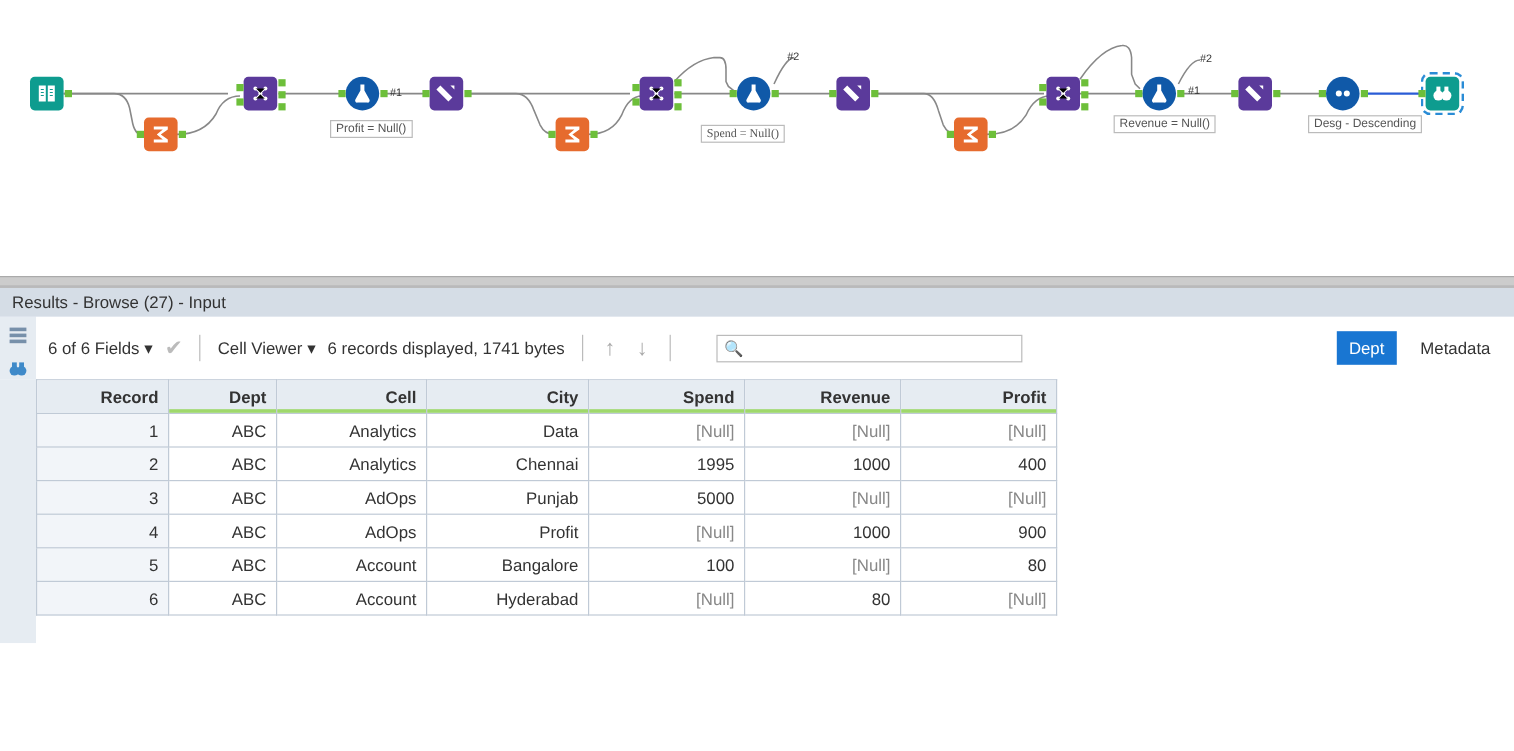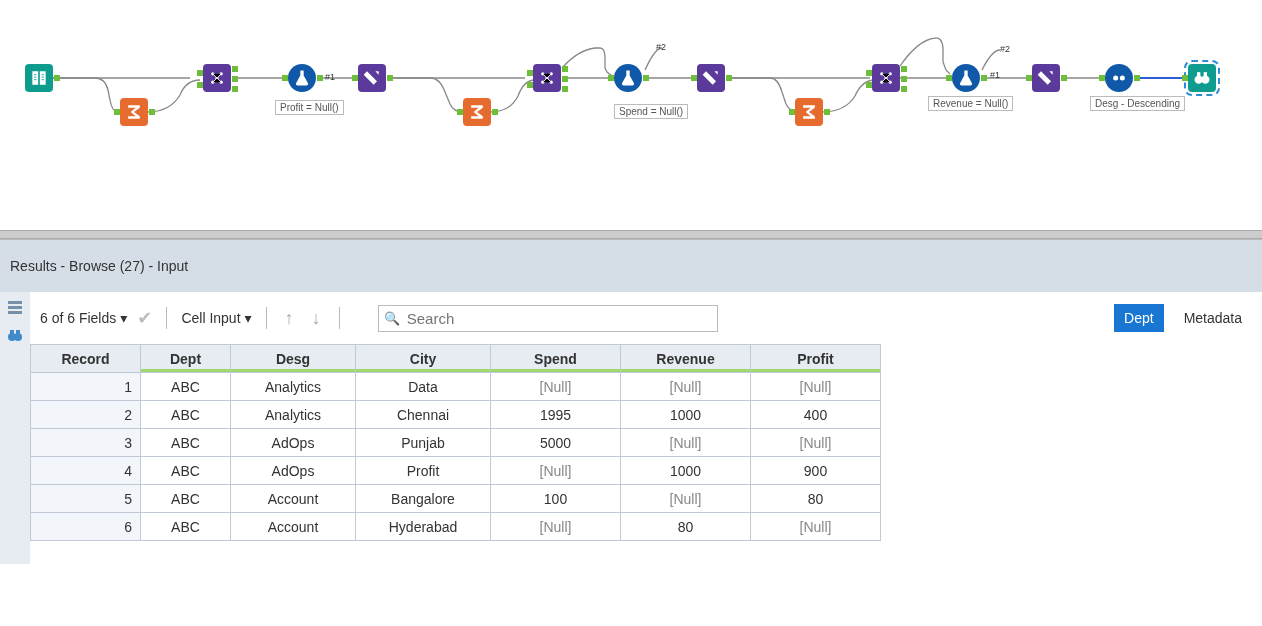--- a/index.html
+++ b/index.html
@@ -10,42 +10,42 @@
   .anchor { position: absolute; width: 6px; height: 6px; background: #6dbf3a; }
   .node-label { position: absolute; font-size: 10px; color: #555; border: 1px solid #bbb; padding: 1px 4px; background: #fff; white-space: nowrap; }
   .browse-selected { outline: 2px dashed #2a8cd6; outline-offset: 2px; }
   .hash-num { position:absolute; font-size:9px; color:#333; }
 
   .wire { position: absolute; stroke: #888; stroke-width: 1.3; fill: none; }
   .wire-blue { stroke: #2a5cd6; stroke-width: 2; }
 
   .split-bar { height: 9px; background: #ccc; border-top:1px solid #aaa; border-bottom:1px solid #aaa; }
 
-  .results-header { background: #d5dde6; padding: 18px 10px; font-size: 14px; color: #333; border-top:1px solid #bbb; }
+  .results-header { background: #d5dde6; padding: 4px 10px; font-size: 14px; color: #333; border-top:1px solid #bbb; }
 
   .toolbar-strip { display: flex; align-items: stretch; }
   .left-icons { width: 30px; background: #e6ecf2; display:flex; flex-direction:column; align-items:center; padding-top:6px; gap:10px; }
   .left-icons .ic { width:18px; height:18px; display:flex; align-items:center; justify-content:center; cursor:pointer; }
   .toolbar { flex:1; display: flex; align-items: center; gap: 10px; padding: 6px 10px; background: #fff; }
   .tb-sep { width:1px; height:22px; background:#bbb; margin:0 4px;}
   .fields-dd { display:flex; align-items:center; gap:4px; cursor:pointer; font-size:14px;}
   .check { color:#bbb; font-size:18px; }
   .cellviewer { display:flex; align-items:center; gap:4px; font-size:14px; cursor:pointer;}
   .records-info { font-size:14px; color:#333;}
   .arrow-btn { font-size:18px; color:#aaa; padding:0 4px; cursor:pointer;}
   .search-box { flex:1; max-width:340px; border:1px solid #bbb; display:flex; align-items:center; padding:3px 6px; margin-left:24px;}
   .search-box input { border:none; outline:none; flex:1; font-size:15px; color:#888; background:transparent; }
   .tab-btn { padding:6px 10px; font-size:14px; cursor:pointer; }
   .tab-active { background:#1976d2; color:#fff; }
   .tab-inactive { background:#fff; color:#333; }
 
   .grid-wrap { display:flex; align-items:flex-start; }
   .grid-left-gutter { width:30px; background:#e6ecf2; height:220px;}
   table.grid { border-collapse: collapse; table-layout: fixed; }
-  table.grid th, table.grid td { border:1px solid #c0cad6; padding:5px 8px; text-align:center; font-size:14px; height:28px; }
+  table.grid th, table.grid td { border:1px solid #c0cad6; padding:5px 8px; text-align:right; font-size:14px; height:28px; }
   table.grid th { background:#e6ecf2; font-weight:600; position:relative; }
   table.grid th.green-ul::after { content:""; position:absolute; left:0; right:0; bottom:0; height:3px; background:#9fd86b;}
   .rownum { text-align:right !important; color:#333; background:#f2f5f9; }
   .null { color:#888; }
   col.c-rec { width:110px;} col.c-dept{width:90px;} col.c-desg{width:125px;} col.c-city{width:135px;}
   col.c-num{width:130px;}
 </style>
 </head>
 <body>
 
@@ -163,21 +163,21 @@
   <div class="anchor" style="left:562px;top:86px;"></div>
 
   <div class="node" style="left:614px;top:64px;background:#1059a8;border-radius:50%;">
     <svg viewBox="0 0 24 24">
         <path fill="#fff" d="M10 3h4v6l5 9a2 2 0 0 1-2 3H7a2 2 0 0 1-2-3l5-9z"></path>
       </svg>
   </div>
   <div class="anchor" style="left:608px;top:75px;"></div>
   <div class="anchor" style="left:643px;top:75px;"></div>
   <div class="hash-num" style="left:656px;top:42px;">#2</div>
-  <div class="node-label" style="left:614px;top:104px;">Spend = Null()</div>
+  <div class="node-label" style="left:584px;top:104px;font-family:Liberation Serif, serif;">Spend = Null()</div>
 
   <div class="node" style="left:697px;top:64px;background:#5b3a9b;">
     <svg viewBox="0 0 24 24">
         <path fill="#fff" d="M6 4l12 12-4 4L2 8zM16 4h4v4z"></path>
       </svg>
   </div>
   <div class="anchor" style="left:691px;top:75px;"></div>
   <div class="anchor" style="left:726px;top:75px;"></div>
 
   <div class="node" style="left:795px;top:98px;background:#e66b2e;">
@@ -269,30 +269,30 @@
   </div>
 
   <div class="toolbar">
     <div class="fields-dd">
       <span>6 of 6 Fields</span>
       <span>▾</span>
     </div>
     <span class="check">✔</span>
     <div class="tb-sep"></div>
     <div class="cellviewer">
-      <span>Cell Input</span>
+      <span>Cell Viewer</span>
       <span>▾</span>
     </div>
+    <span class="records-info">6 records displayed, 1741 bytes</span>
     <div class="tb-sep"></div>
     <span class="arrow-btn">↑</span>
     <span class="arrow-btn">↓</span>
     <div class="tb-sep"></div>
     <div class="search-box">
       <span style="color:#bbb;margin-right:4px;">🔍</span>
-      <input type="text" placeholder="Search" style="">
     </div>
     <div style="flex:1"></div>
     <div class="tab-btn tab-active">Dept</div>
     <div class="tab-btn tab-inactive">Metadata</div>
   </div>
 </div>
 
 <div class="grid-wrap">
   <div class="grid-left-gutter"></div>
   <table class="grid">
@@ -302,21 +302,21 @@
         <col class="c-desg">
         <col class="c-city">
       <col class="c-num">
         <col class="c-num">
         <col class="c-num">
     </colgroup>
     <thead>
       <tr id="grid-head-row">
           <th>Record</th>
           <th class="green-ul">Dept</th>
-          <th class="green-ul">Desg</th>
+          <th class="green-ul">Cell</th>
           <th class="green-ul">City</th>
           <th class="green-ul">Spend</th>
           <th class="green-ul">Revenue</th>
           <th class="green-ul">Profit</th>
         </tr>
     </thead>
     <tbody id="grid-body">
         <tr>
           <td class="rownum">1</td>
           <td>ABC</td>

